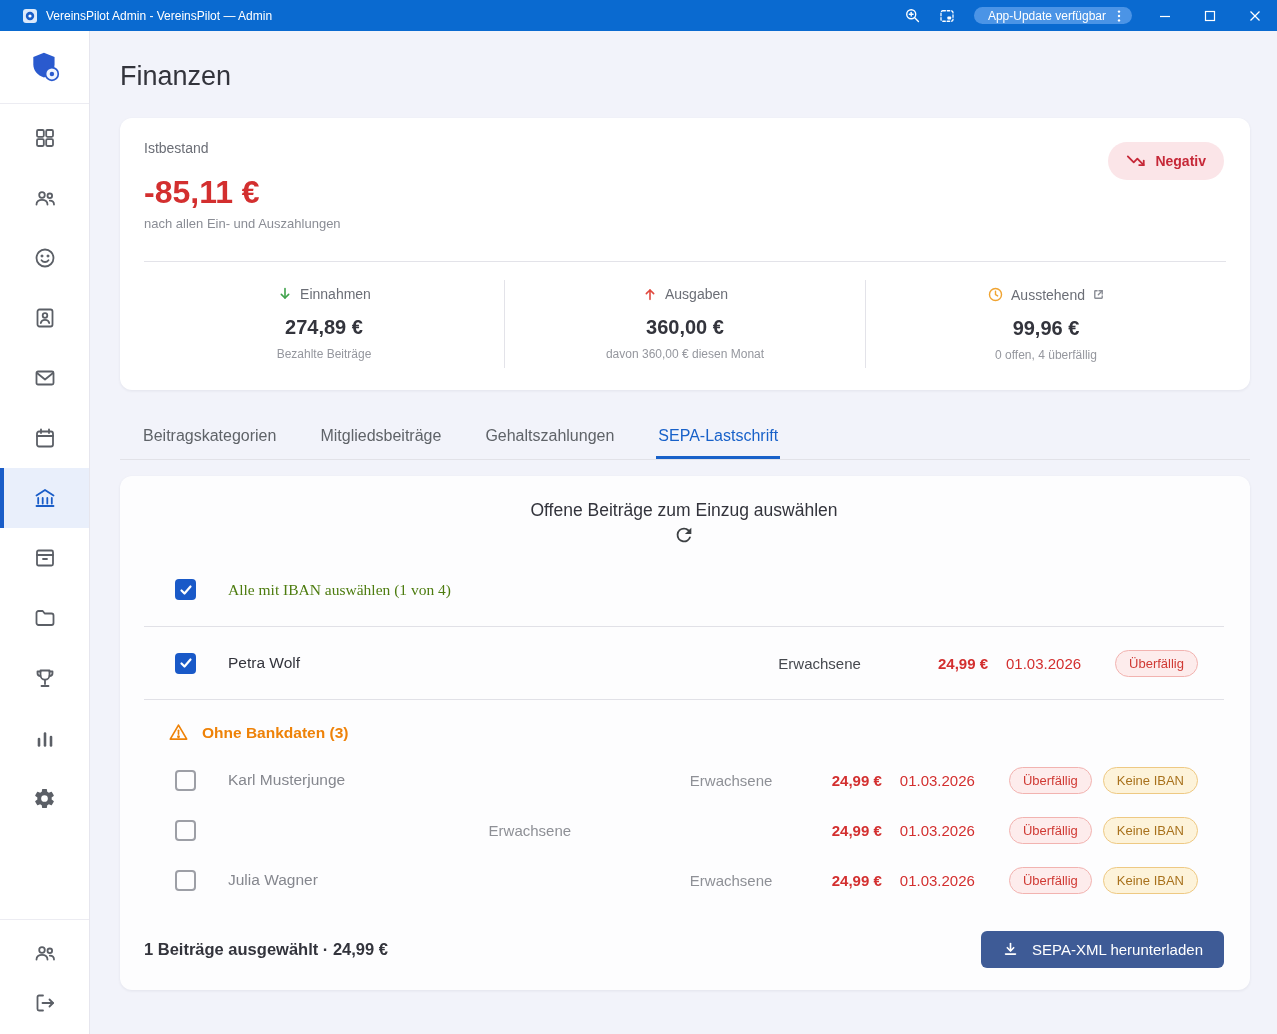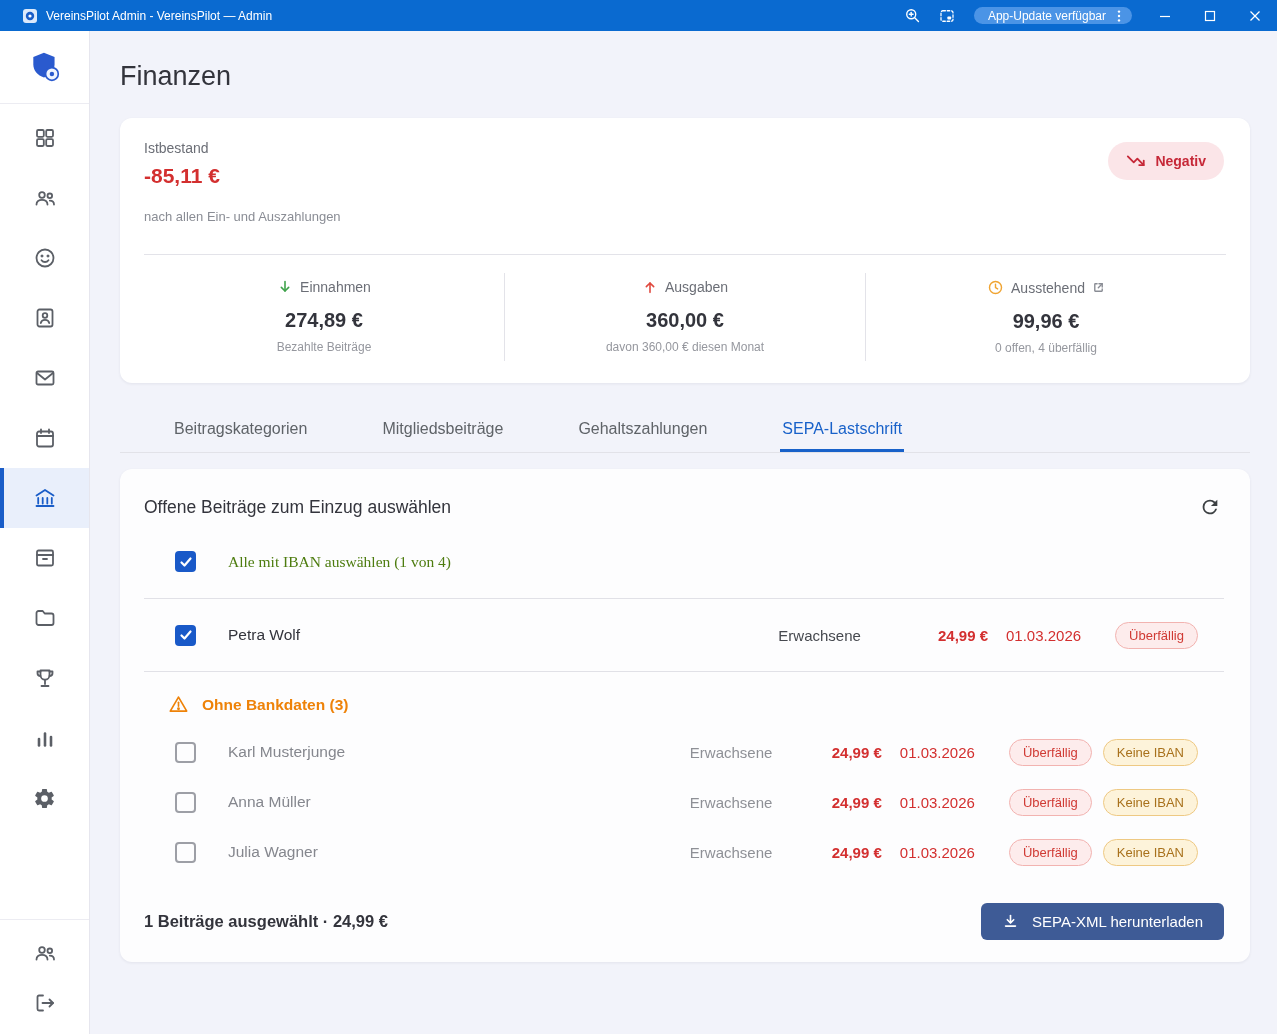--- a/index.html
+++ b/index.html
@@ -27,39 +27,39 @@
   .nav-bottom .nav-item { height:50px; }
 
   .main { flex:1; padding:0 27px 0 30px; }
   .page-title { font-size:27px; font-weight:500; color:#33343c; margin:30px 0 26px; }
 
   .card { background:#fff; border-radius:12px; box-shadow:0 1px 3px rgba(25,30,60,.07); }
 
   
   .summary-card { position:relative; padding:22px 24px 0; }
   .ist-label { font-size:14px; color:#6b6e76; }
-  .ist-value { font-size:21px; font-weight:700; color:#d32f2f; margin-top:8px; }
-  .ist-caption { font-size:13px; color:#8a8d95; margin-top:21px; }
+  .ist-value { font-size:32px; font-weight:700; color:#d32f2f; margin-top:18px; }
+  .ist-caption { font-size:13px; color:#8a8d95; margin-top:5px; }
   .trend-badge { position:absolute; top:24px; right:26px; display:flex; align-items:center; gap:9px; background:#fbe5e8; color:#c62838; font-weight:700; font-size:14px; padding:9px 18px; border-radius:20px; }
   .hdivider { height:1px; background:#e3e3e9; margin-top:30px; }
   .stats { display:flex; padding:18px 0 22px; }
   .stat { flex:1; text-align:center; padding:6px 0; }
   .stat + .stat { border-left:1px solid #e3e3e9; }
   .stat-head { display:inline-flex; align-items:center; gap:7px; color:#6b6e76; font-size:14px; }
   .stat-value { font-size:20px; font-weight:700; color:#33343c; margin-top:10px; }
   .stat-caption { font-size:12px; color:#95979e; margin-top:8px; }
 
   
   .tabs { margin-top:24px; display:flex; gap:40px; padding-left:21px; border-bottom:1px solid #e2e2e8; }
-  .tab { font-size:16px; color:#5f6368; padding:13px 2px 14px; cursor:pointer;margin-left:31px; }
+  .tab { font-size:16px; color:#5f6368; padding:13px 2px 14px; cursor:pointer; }
   .tab.active { color:#1861c9; box-shadow:inset 0 -3px 0 #1861c9; }
 
   
   .sepa-card { margin-top:16px; padding:24px 26px 22px 24px; background:#fdfdfe; }
-  .sepa-head { display:flex; align-items:center; justify-content:space-between; }
+  .sepa-head { display:flex; align-items:center; justify-content:space-between;flex-direction:column; }
   .sepa-title { font-size:17.5px; color:#33343c; }
   .refresh-btn { width:28px; height:28px; display:flex; align-items:center; justify-content:center; color:#3c4043; cursor:pointer; }
   .select-all { display:flex; align-items:center; margin:30px 0 0 31px; }
   .select-all-label { font-size:15.5px; color:#4d7c0f; margin-left:32px;font-family:Liberation Serif, serif; }
   .row-divider { height:1px; background:#e1e1e7; margin-top:26px; }
 
   .cb { width:21px; height:21px; border-radius:4px; flex:none; cursor:pointer; }
   .cb.checked { background:#1959c8; display:flex; align-items:center; justify-content:center; }
   .cb.unchecked { border:2px solid #9d9fa6; background:transparent; }
 
@@ -423,21 +423,20 @@
         <span class="row-amount">24,99 €</span>
         <span class="row-date">01.03.2026</span>
         <span class="row-badges">
           <span class="badge badge-overdue">Überfällig</span>
           <span class="badge badge-noiban">Keine IBAN</span>
         </span>
       </div>
 
       <div class="member-row disabled">
         <span class="cb unchecked row-check"></span>
-        <span class="row-name">Anna Müller</span>
         <span class="row-category">Erwachsene</span>
         <span class="row-amount">24,99 €</span>
         <span class="row-date">01.03.2026</span>
         <span class="row-badges">
           <span class="badge badge-overdue">Überfällig</span>
           <span class="badge badge-noiban">Keine IBAN</span>
         </span>
       </div>
 
       <div class="member-row disabled">

